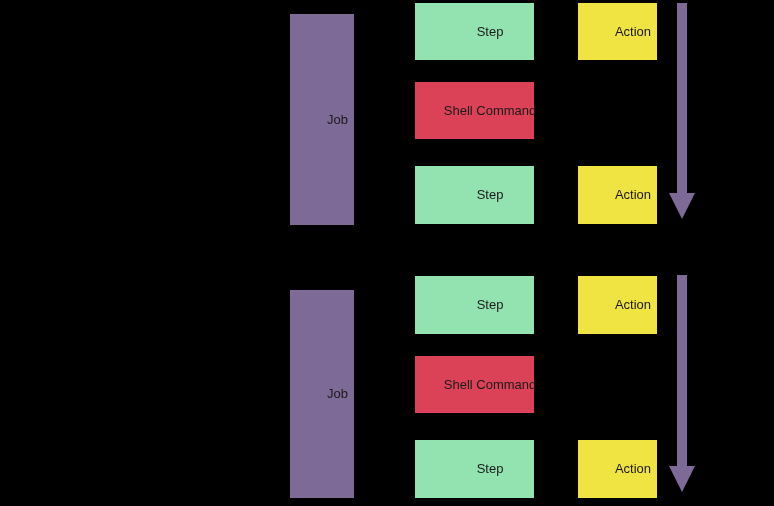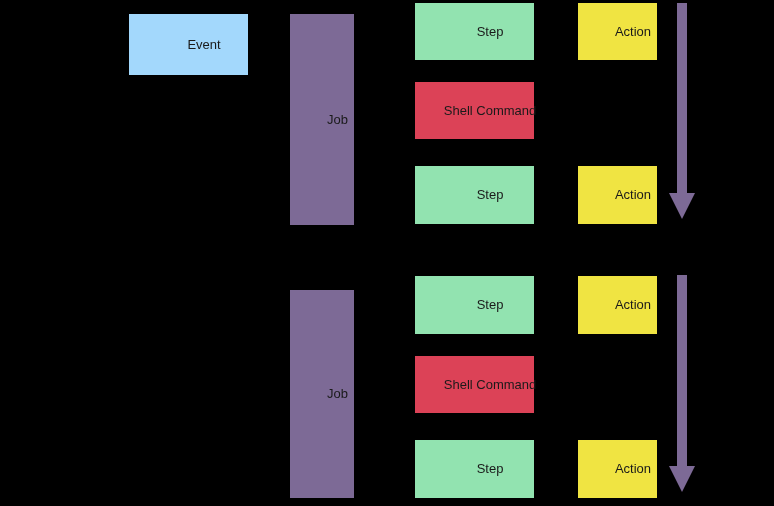--- a/index.html
+++ b/index.html
@@ -39,23 +39,20 @@
     display: block;
     width: 100%;
     height: 100%;
     overflow: visible;
   }
 </style>
 </head>
 <body>
 
 <div id="canvas" style="width: 774px; height: 506px; background: rgb(0, 0, 0);">
-    <div class="node" style="left: 129px; top: 14px; width: 119px; height: 61px; background: rgb(163, 216, 252); color: rgb(26, 26, 26);">
-      <span class="node-label">Event</span>
-    </div>
     <div class="node" style="left: 290px; top: 14px; width: 64px; height: 211px; background: rgb(125, 106, 150); color: rgb(26, 26, 26);">
       <span class="node-label">Job</span>
     </div>
     <div class="node" style="left: 415px; top: 3px; width: 119px; height: 57px; background: rgb(146, 227, 176); color: rgb(26, 26, 26);">
       <span class="node-label">Step</span>
     </div>
     <div class="node" style="left: 578px; top: 3px; width: 79px; height: 57px; background: rgb(240, 228, 66); color: rgb(26, 26, 26);">
       <span class="node-label">Action</span>
     </div>
     <div class="node" style="left: 415px; top: 82px; width: 119px; height: 57px; background: rgb(220, 66, 87); color: rgb(26, 26, 26);">

